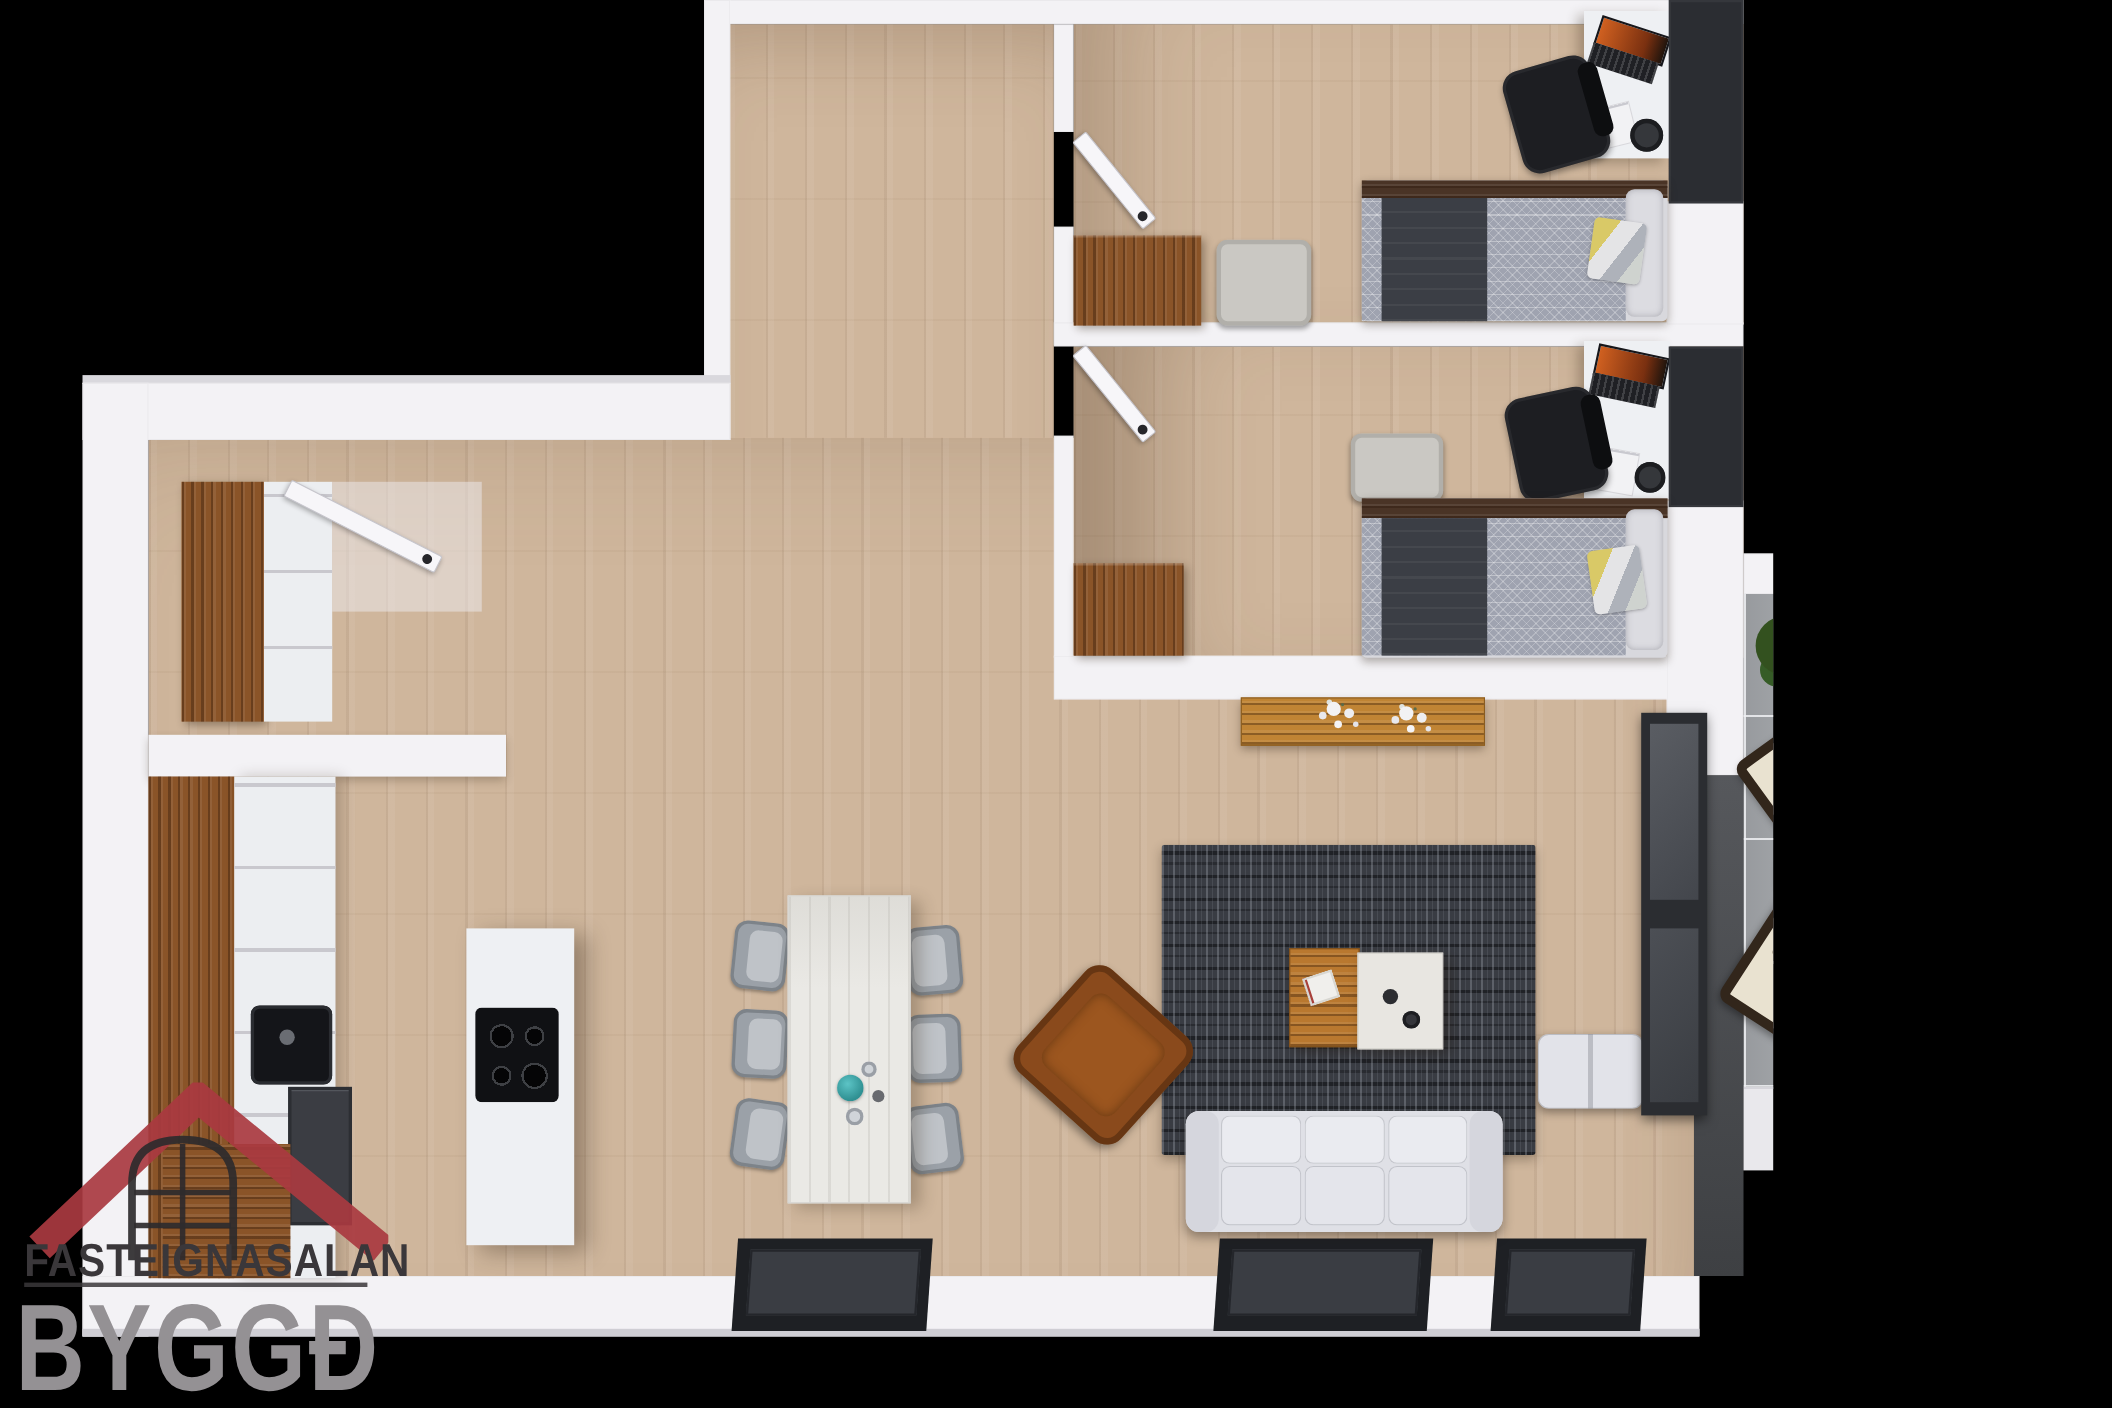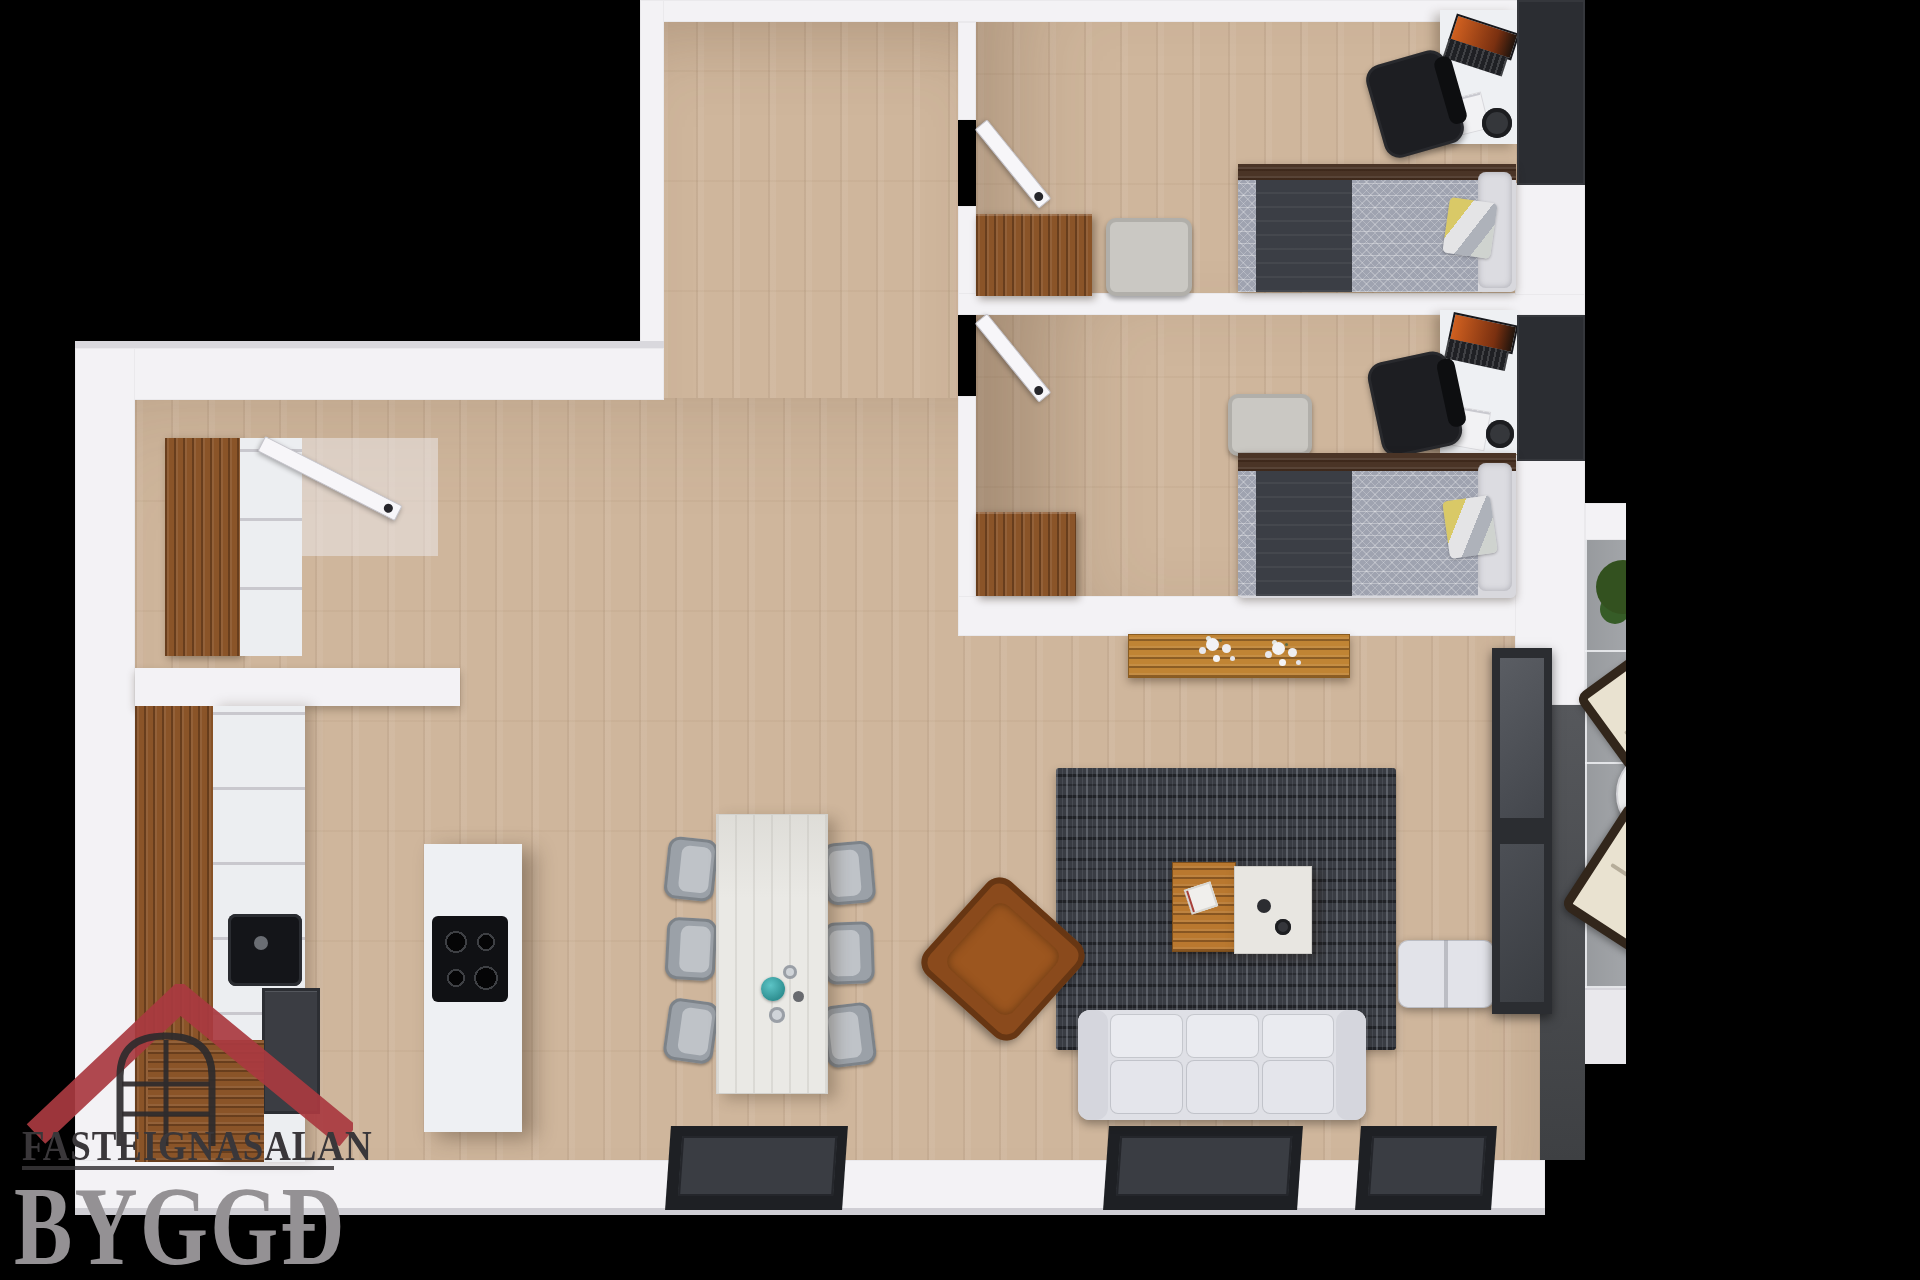--- a/index.html
+++ b/index.html
@@ -1,17 +1,17 @@
 <!DOCTYPE html>
 <html><head>
 <meta charset="utf-8">
 <style>
   html,body{margin:0;padding:0;background:#000;}
   #stage{position:relative;width:1612px;height:1280px;background:#000;overflow:hidden;
-         font-family:Liberation Serif, serif;padding-left:14px;}
+         font-family:Liberation Sans, sans-serif;}
   .abs{position:absolute;}
   
   .wood{background-color:#cfb69c;
     background-image:
       repeating-linear-gradient(90deg, rgba(124,92,60,.14) 0 2px, rgba(0,0,0,0) 2px 36px),
       repeating-linear-gradient(90deg, rgba(255,255,255,.06) 0 8px, rgba(0,0,0,0) 8px 36px),
       repeating-linear-gradient(0deg, rgba(124,92,60,.06) 0 2px, rgba(0,0,0,0) 2px 110px);}
   .wall{background:#f3f2f5;box-shadow:inset 0 0 0 1px rgba(70,70,85,.05);}
   .edge{background:#d9d8dd;}
   .walnut{background-color:#8a5428;}

